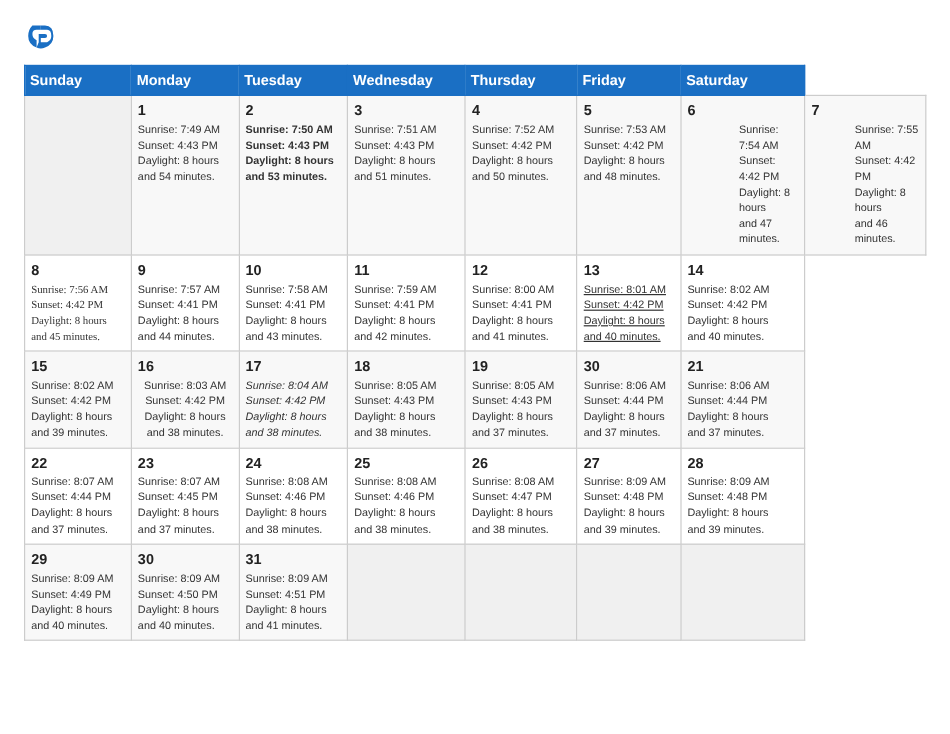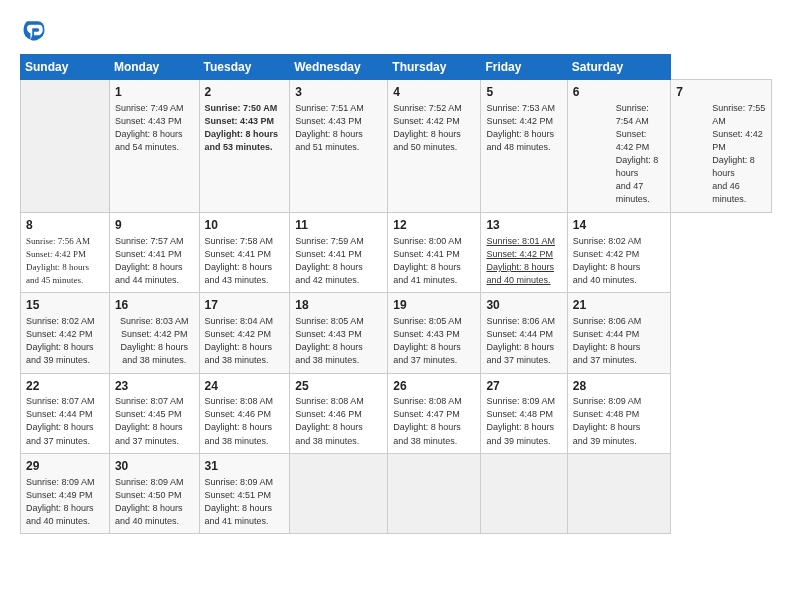--- a/index.html
+++ b/index.html
@@ -247,21 +247,21 @@
           </td>
           <td>
             <span class="day-num">16</span>
             <div class="day-info" style="white-space: pre-line; text-align: center;">Sunrise: 8:03 AM
 Sunset: 4:42 PM
 Daylight: 8 hours
 and 38 minutes.</div>
           </td>
           <td>
             <span class="day-num">17</span>
-            <div class="day-info" style="white-space: pre-line;">Sunrise: 8:04 AM
+            <div class="day-info" style="white-space: pre-line; font-style: italic;">Sunrise: 8:04 AM
 Sunset: 4:42 PM
 Daylight: 8 hours
 and 38 minutes.</div>
           </td>
           <td>
             <span class="day-num">18</span>
             <div class="day-info" style="white-space: pre-line;">Sunrise: 8:05 AM
 Sunset: 4:43 PM
 Daylight: 8 hours
 and 38 minutes.</div>

